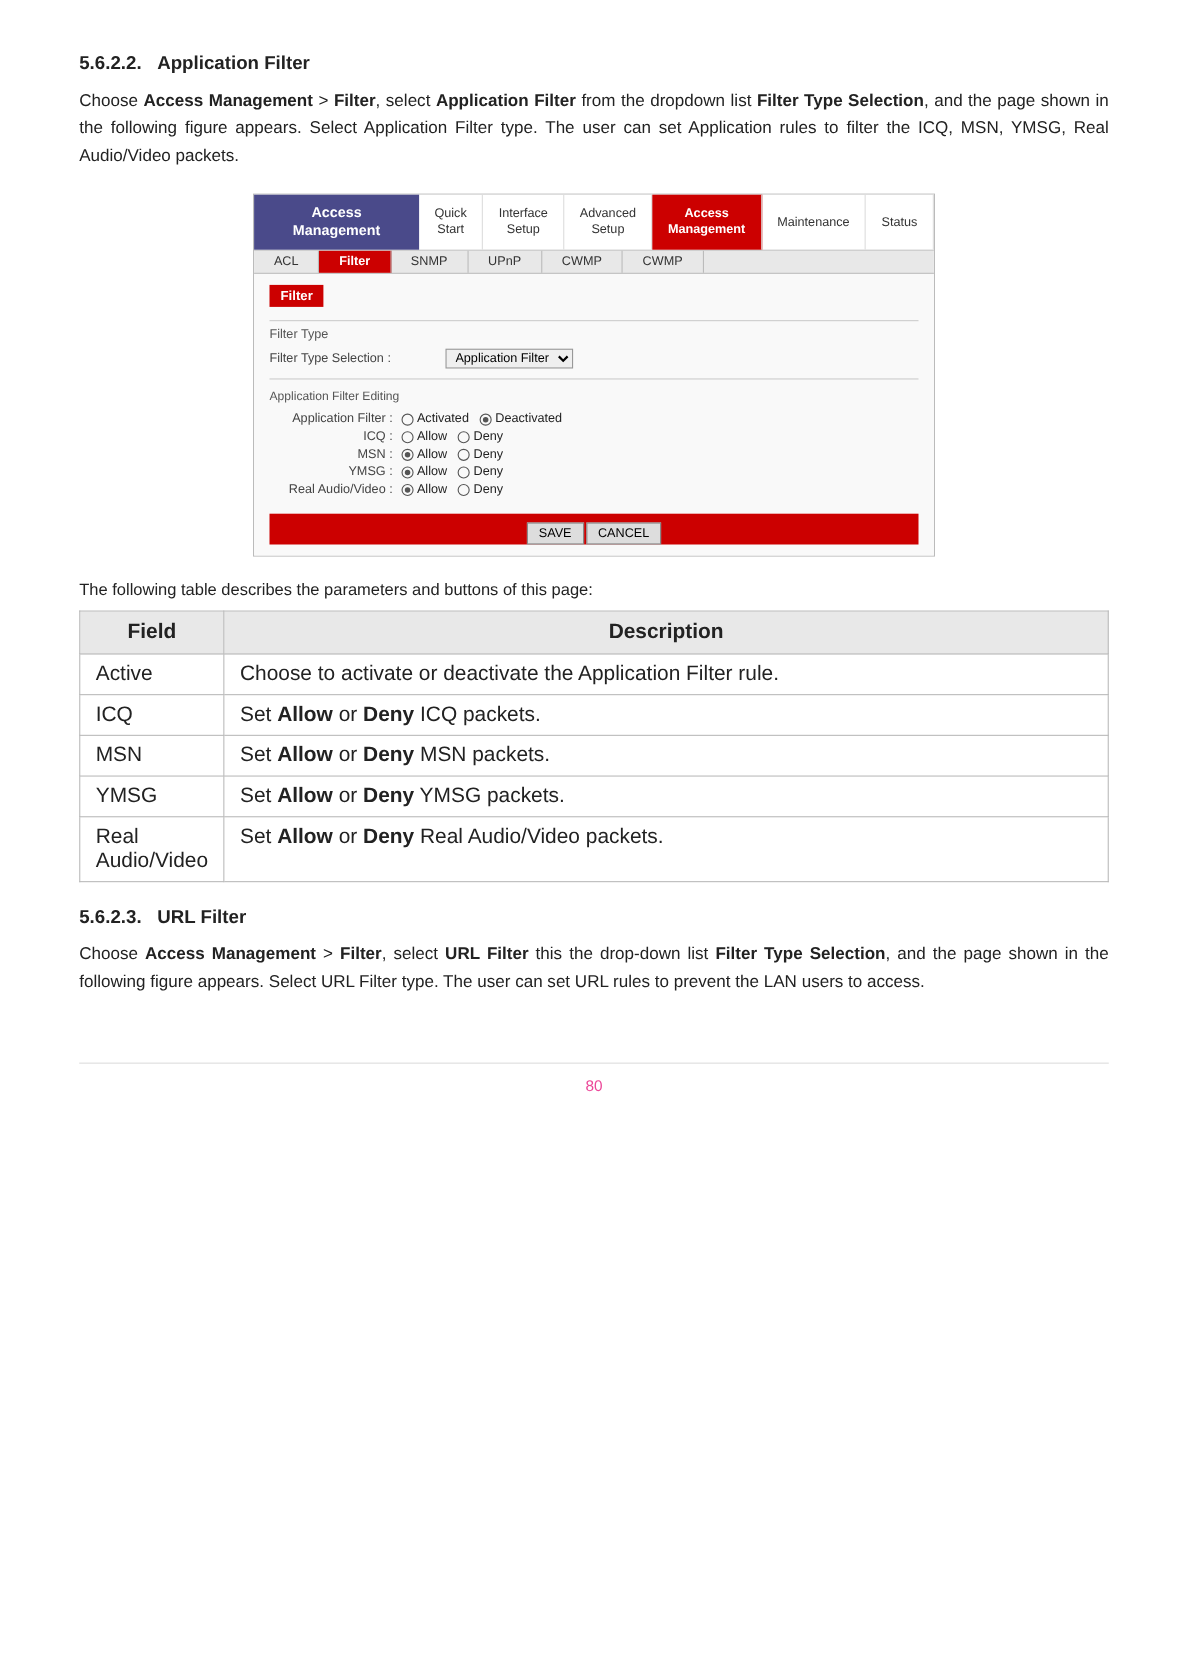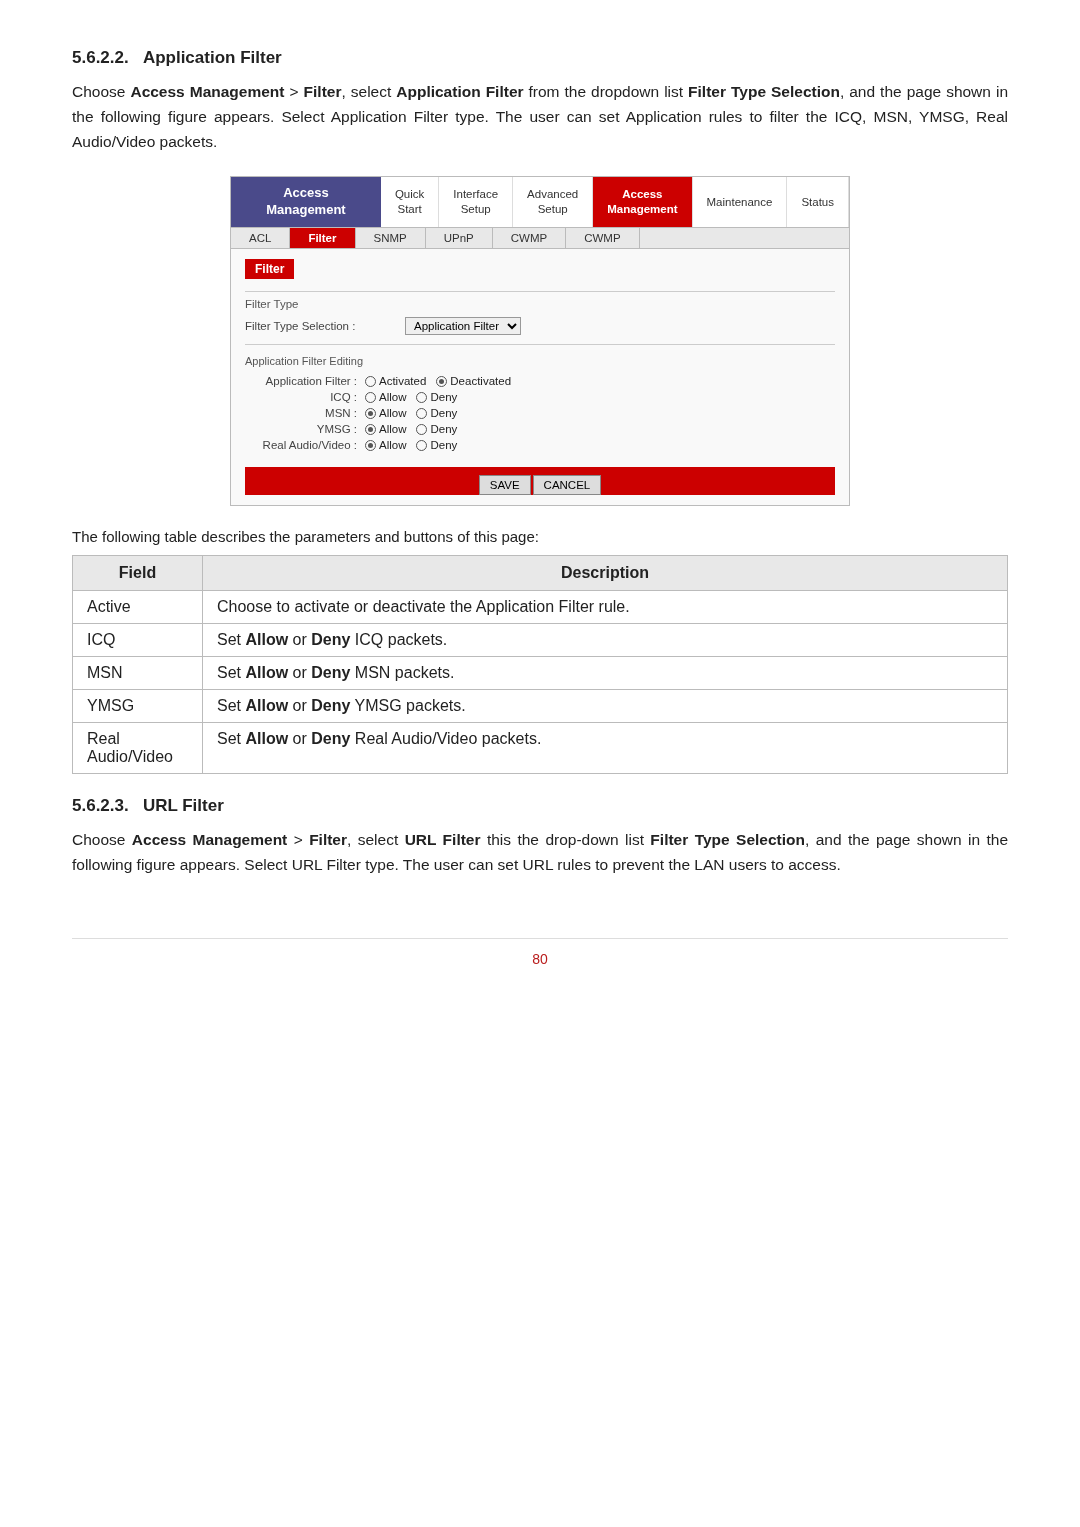--- a/index.html
+++ b/index.html
@@ -194,21 +194,21 @@
       font-size: 11.5px;
       cursor: pointer;
       font-weight: normal;
     }
 
     
     .desc-table {
       width: 100%;
       border-collapse: collapse;
       margin-bottom: 22px;
-      font-size: 16px;
+      font-size: 19px;
     }
     .desc-table th {
       background: #e8e8e8;
       border: 1px solid #bbb;
       padding: 8px 14px;
       font-weight: bold;
       text-align: center;
     }
     .desc-table td {
       border: 1px solid #bbb;
@@ -217,21 +217,21 @@
     }
     .desc-table td:first-child {
       font-weight: normal;
       width: 130px;
     }
 
     
     .page-footer {
       text-align: center;
       font-size: 14px;
-      color: #b91c1c;
+      color: #ec4899;
       margin-top: 60px;
       border-top: 1px solid #ddd;
       padding-top: 12px;
     }
   </style>
 </head>
 <body>
 
 <div>
   <div class="section-heading">5.6.2.2.&nbsp;&nbsp;&nbsp;Application Filter</div>

